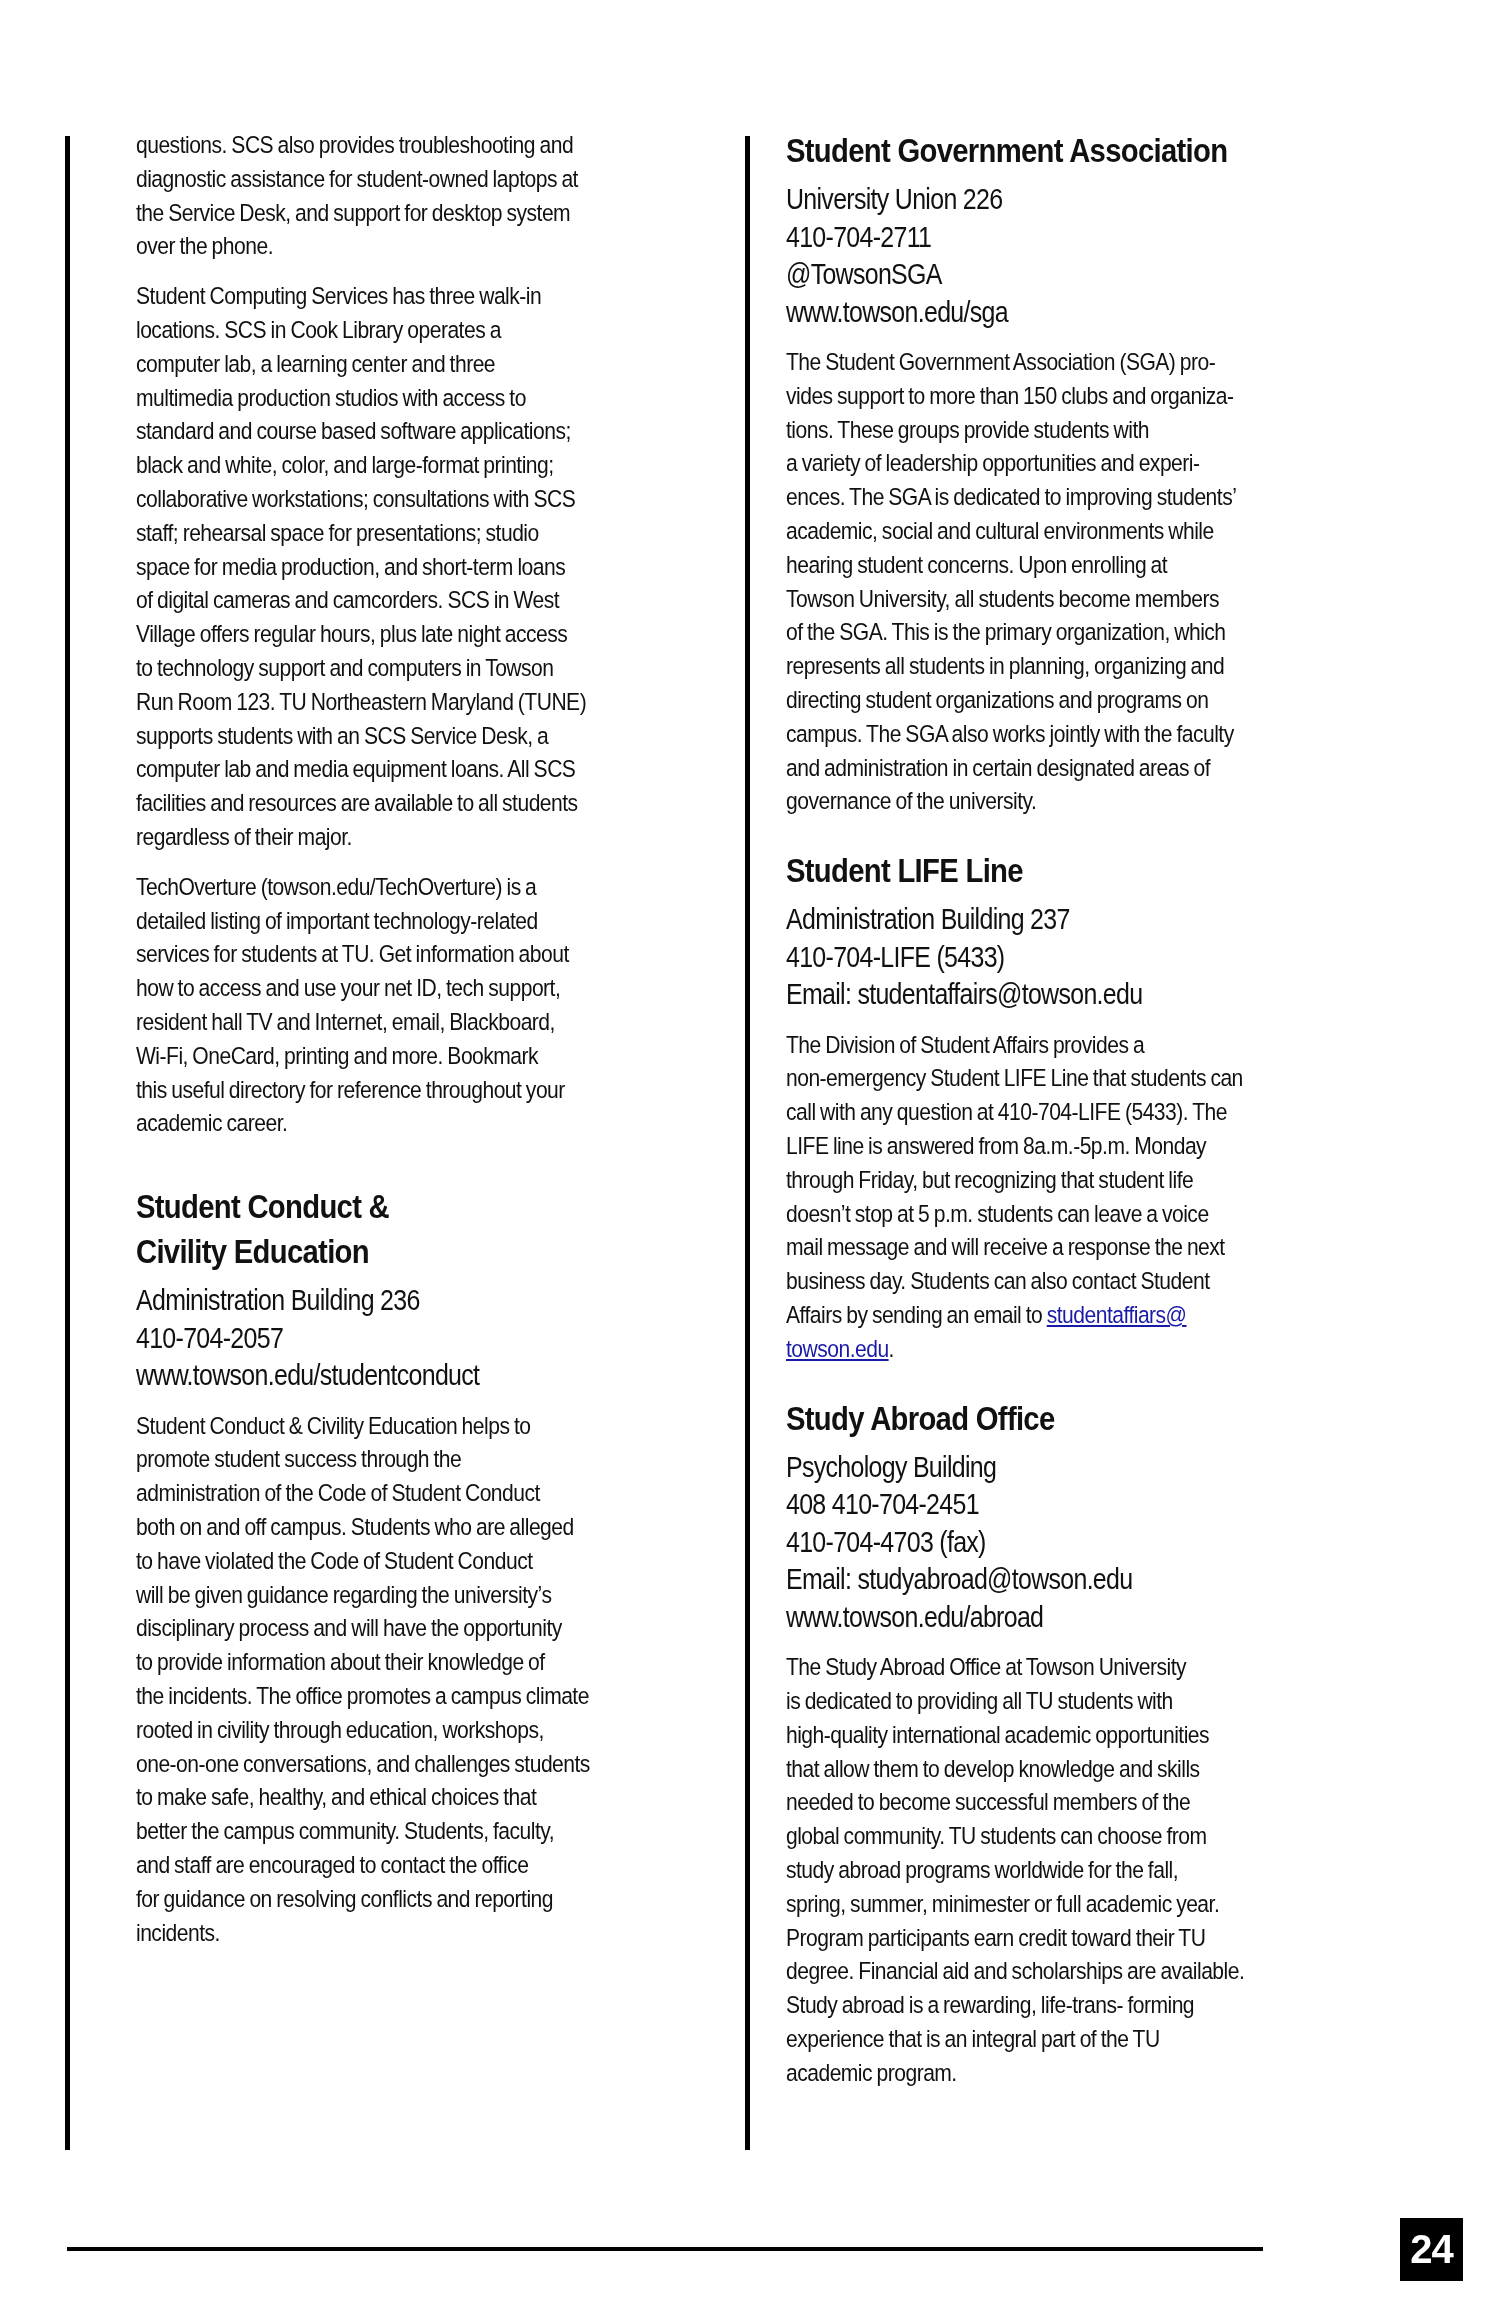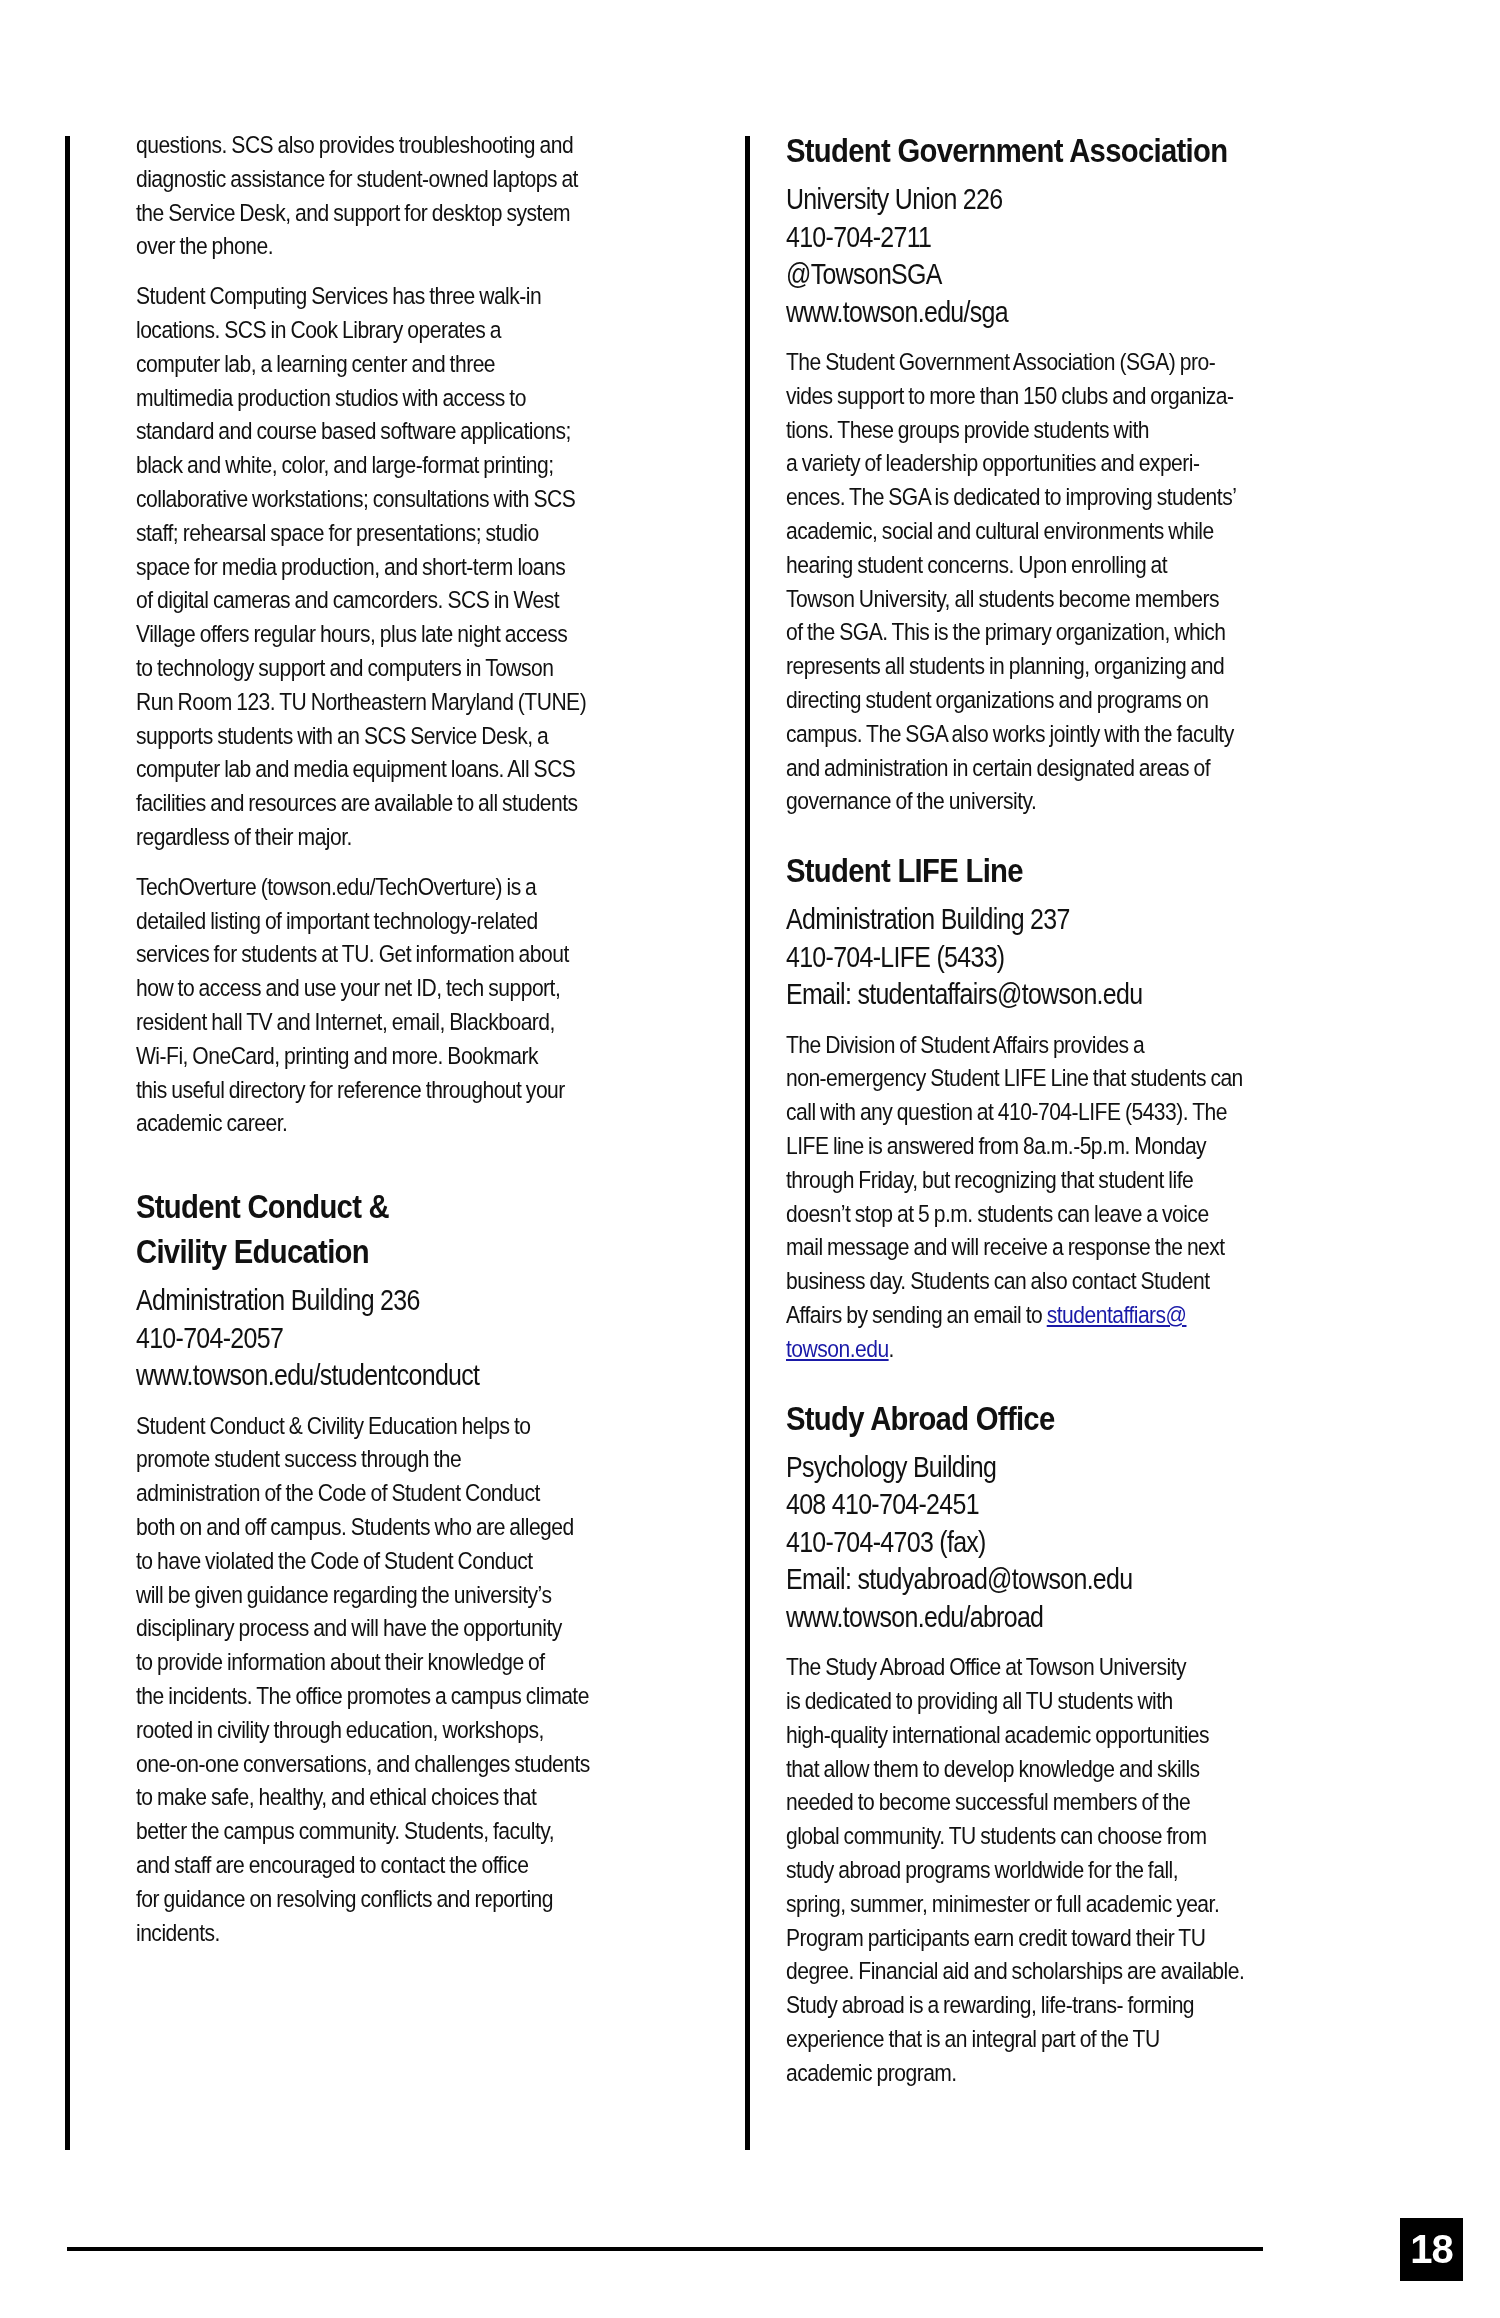--- a/index.html
+++ b/index.html
@@ -23,21 +23,21 @@
   .contact span { display: block; white-space: nowrap; }
   .section { margin-bottom: 30px; }
   a.link { color: #1a1aa8; text-decoration: underline; }
 </style>
 </head>
 <body>
 
 <div class="rule-v rule-left"></div>
 <div class="rule-v rule-mid"></div>
 <div class="rule-bottom"></div>
-<div class="page-num">18</div>
+<div class="page-num">24</div>
 
 <div class="col col-left" style="transform: scaleX(0.86); transform-origin: left top; width: 674.419px;">
   <p class="body-text">
     <span class="line" style="display: block;">questions. SCS also provides troubleshooting and</span>
     <span class="line" style="display: block;">diagnostic assistance for student-owned laptops at</span>
     <span class="line" style="display: block;">the Service Desk, and support for desktop system</span>
     <span class="line" style="display: block;">over the phone.</span>
   </p>
   <p class="body-text">
     <span class="line" style="display: block;">Student Computing Services has three walk-in</span>

